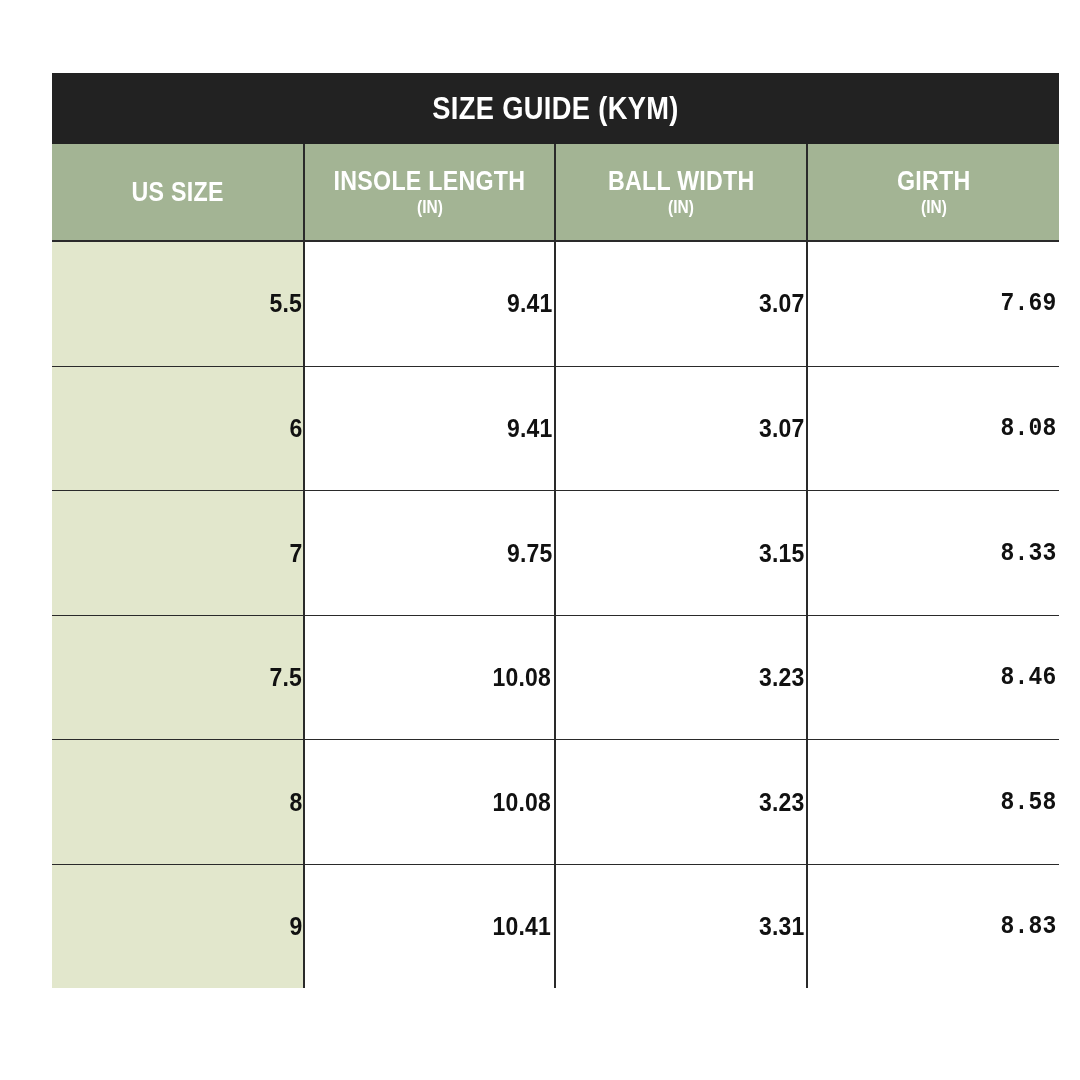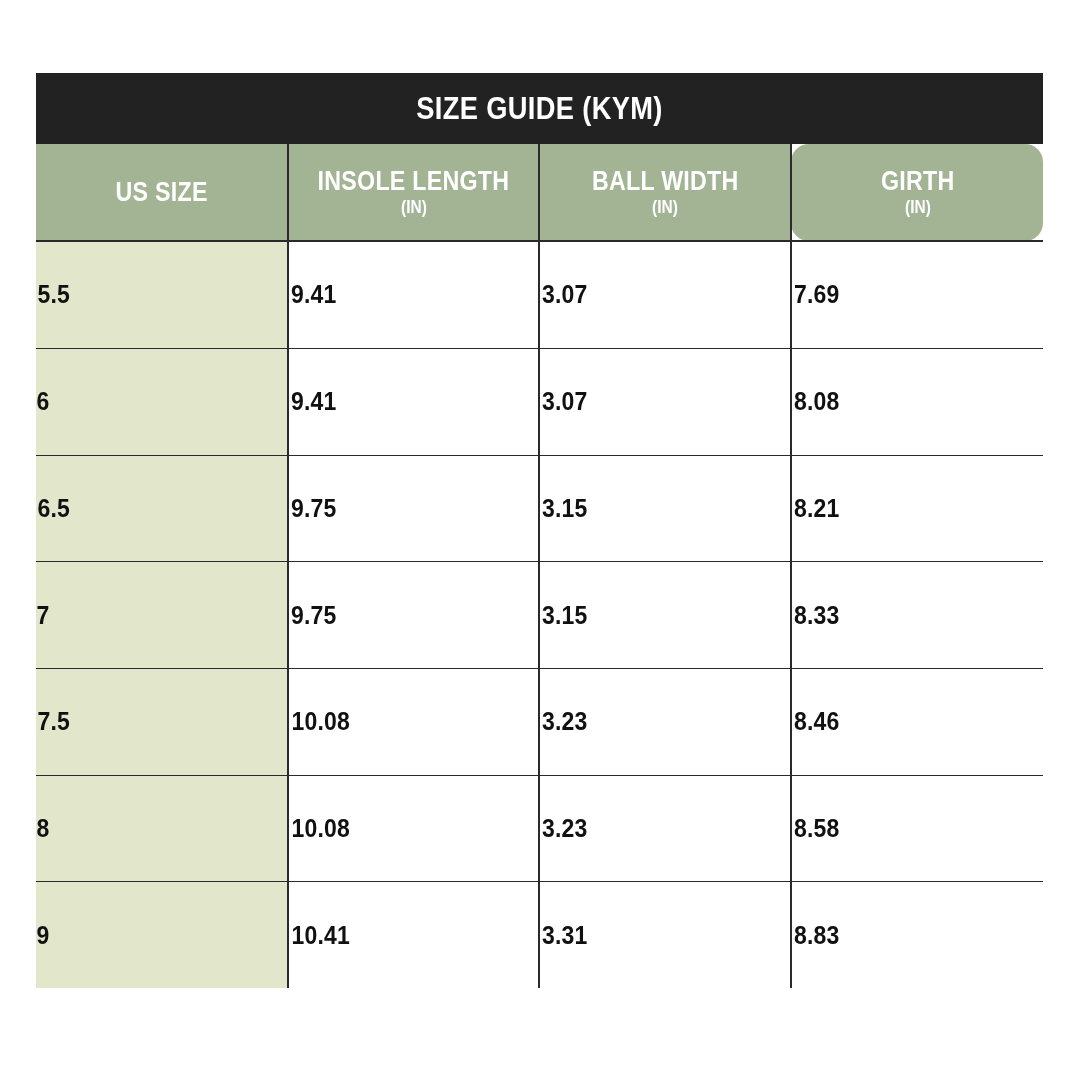--- a/index.html
+++ b/index.html
@@ -18,21 +18,21 @@
     position: relative;
     width: 1080px;
     height: 1080px;
     background: #ffffff;
     overflow: hidden;
   }
 
   
   .size-table {
     position: absolute;
-    left: 36px;
+    left: 52px;
     top: 73px;
     width: 1007px;
     height: 915px;
     box-sizing: border-box;
     border-collapse: collapse;
     table-layout: fixed;
     padding-left: 32px;
   }
 
   
@@ -58,21 +58,21 @@
   .head-band th {
     background: #a3b494;
     height: 96px;
     padding: 0 4px;
     text-align: center;
     vertical-align: middle;
     border-right: 2px solid #2a2a2a;
     border-bottom: 2px solid #2a2a2a;
     font-weight: normal;
   }
-  .head-band th:last-child { border-right: none; border-radius: 18px; }
+  .head-band th:last-child { border-right: none; }
 
   .head-inner {
     display: flex;
     flex-direction: column;
     align-items: center;
     justify-content: center;
     line-height: 1.05;
   }
   .head-label {
     color: #ffffff;
@@ -90,27 +90,27 @@
     margin-top: 3px;
     transform: scaleX(0.86);
     transform-origin: center center;
     white-space: nowrap;
   }
 
   
   .data-row td {
     height: 75px;
     padding: 0;
-    text-align: left;
+    text-align: right;
     vertical-align: middle;
     background: #ffffff;
     border-right: 2px solid #2a2a2a;
     border-bottom: 1.5px solid #2a2a2a;
   }
-  .data-row td:last-child { border-right: none; }
+  .data-row td:last-child { border-right: none; font-family: Liberation Mono, monospace; }
   .data-row:last-child td { border-bottom: none; }
 
   .data-row td.size-cell {
     background: #e2e7cc;
   }
 
   .cell-text {
     display: inline-block;
     color: #111111;
     font-size: 25px;
@@ -173,26 +173,20 @@
           <td><span class="cell-text">3.07</span></td>
           <td><span class="cell-text">7.69</span></td>
         </tr>
         <tr class="data-row">
           <td class="size-cell"><span class="cell-text">6</span></td>
           <td><span class="cell-text">9.41</span></td>
           <td><span class="cell-text">3.07</span></td>
           <td><span class="cell-text">8.08</span></td>
         </tr>
         <tr class="data-row">
-          <td class="size-cell"><span class="cell-text">6.5</span></td>
-          <td><span class="cell-text">9.75</span></td>
-          <td><span class="cell-text">3.15</span></td>
-          <td><span class="cell-text">8.21</span></td>
-        </tr>
-        <tr class="data-row">
           <td class="size-cell"><span class="cell-text">7</span></td>
           <td><span class="cell-text">9.75</span></td>
           <td><span class="cell-text">3.15</span></td>
           <td><span class="cell-text">8.33</span></td>
         </tr>
         <tr class="data-row">
           <td class="size-cell"><span class="cell-text">7.5</span></td>
           <td><span class="cell-text">10.08</span></td>
           <td><span class="cell-text">3.23</span></td>
           <td><span class="cell-text">8.46</span></td>

